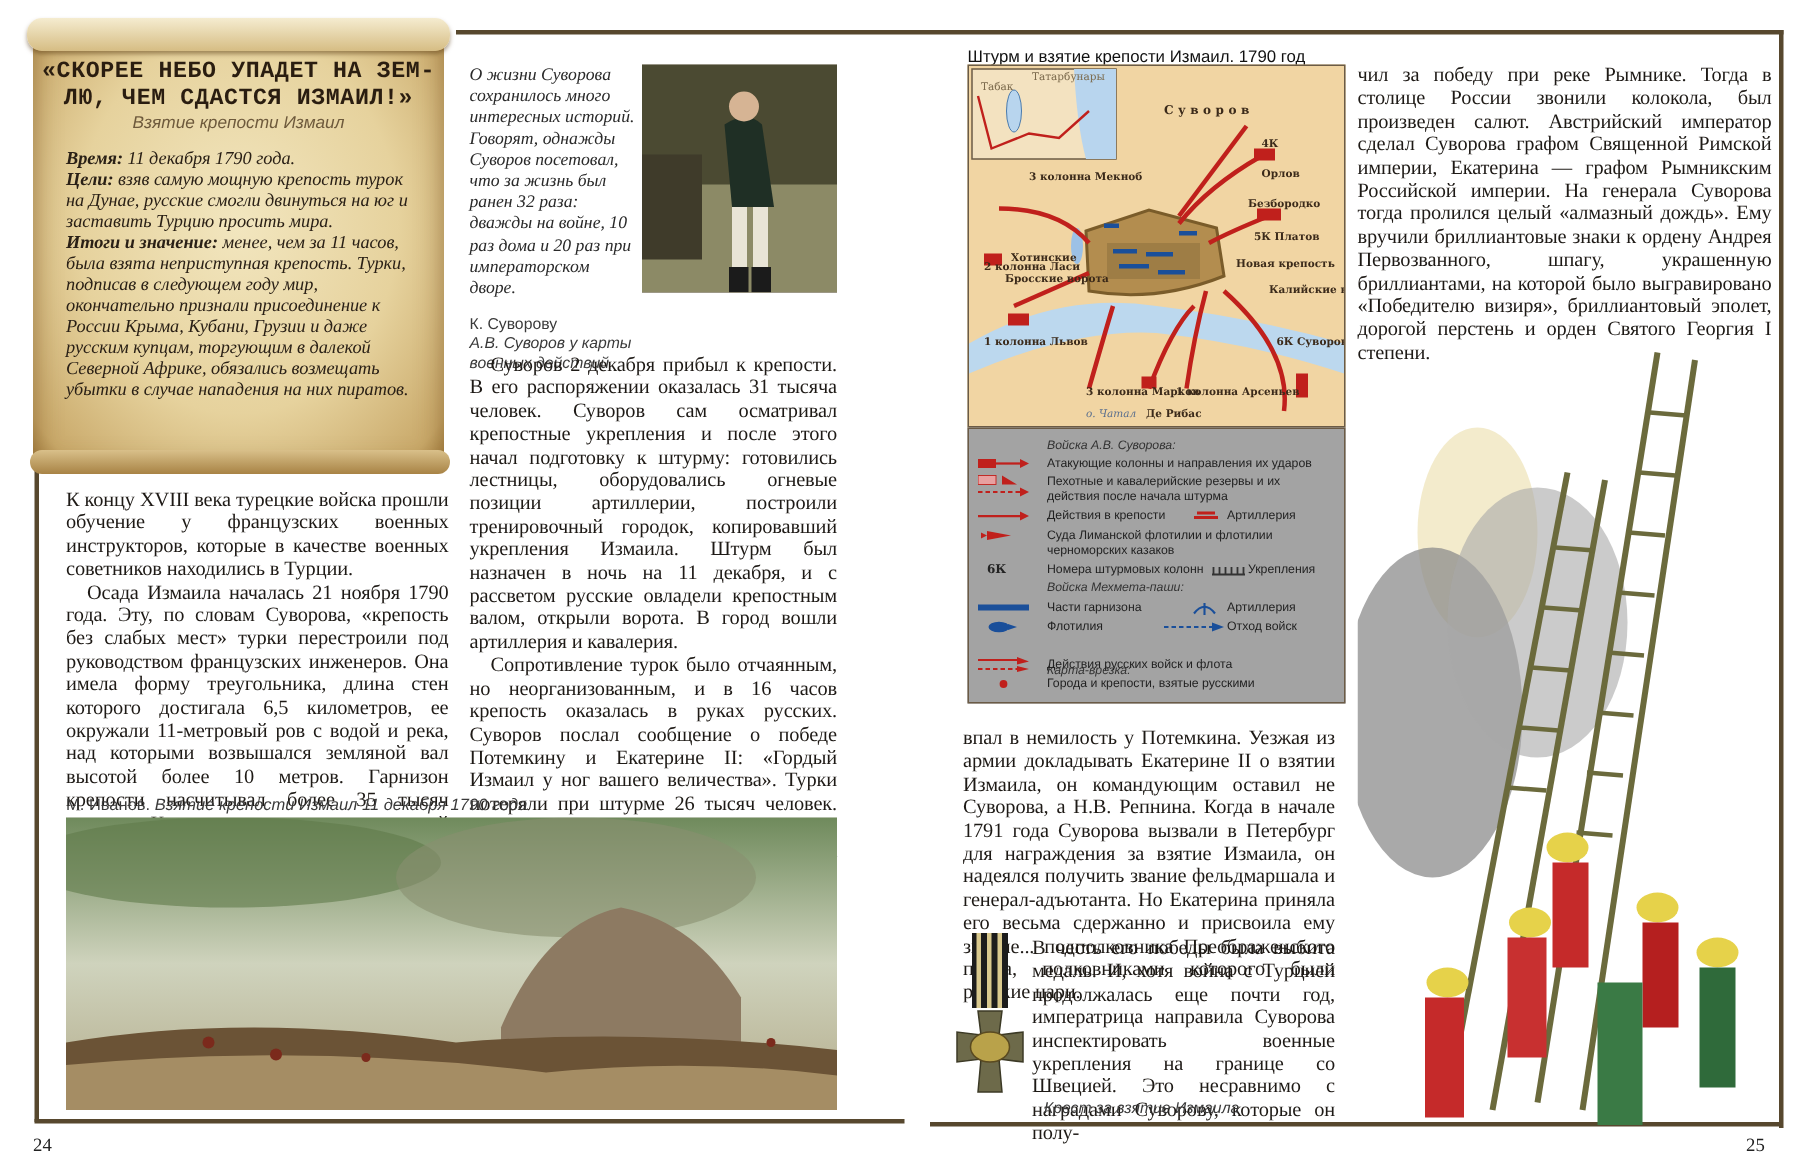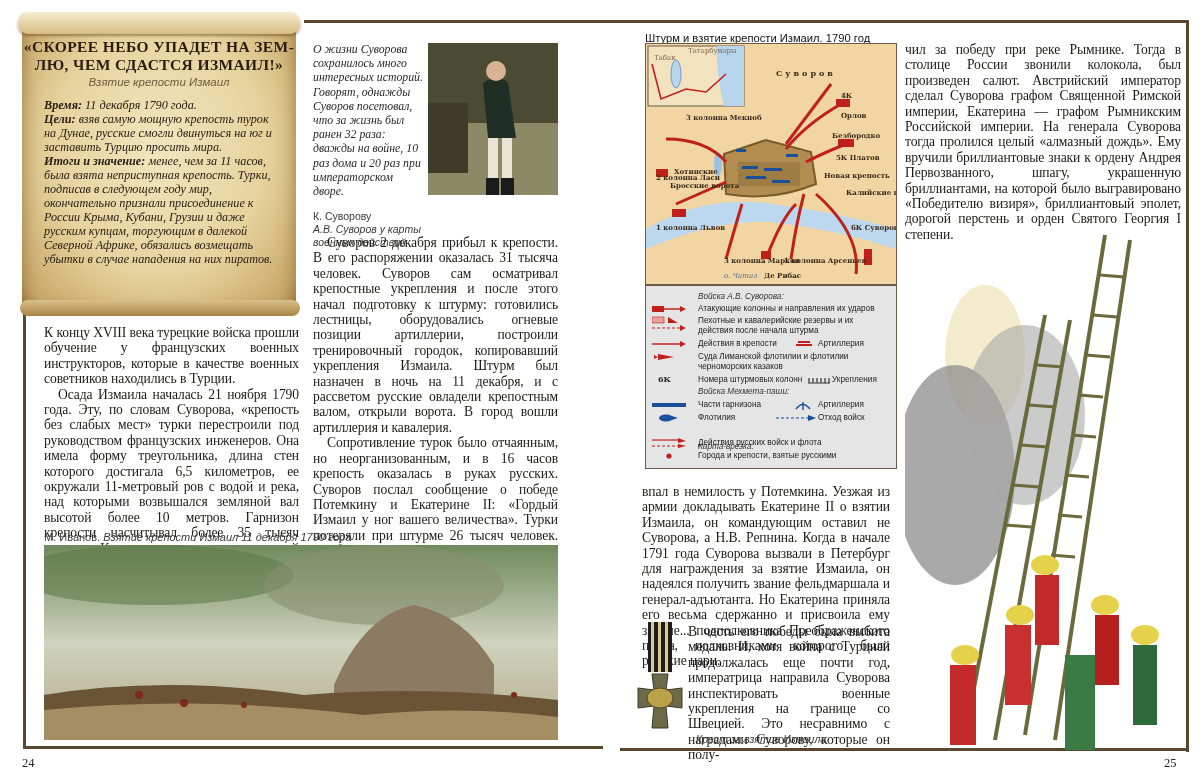--- a/index.html
+++ b/index.html
@@ -10,34 +10,34 @@
   .body-text p{margin:0;text-indent:14px;}
   .body-text p.noindent{text-indent:0;}
   
   .scroll{position:absolute;left:22px;top:16px;width:274px;height:296px;
     background:radial-gradient(ellipse at 50% 45%,#f2e6bf 0%,#e6d29d 55%,#c9a96a 90%,#a98443 100%);
     border-radius:6px;box-shadow:inset 0 0 18px rgba(110,70,20,.55);}
   .scroll:before{content:"";position:absolute;left:-4px;right:-4px;top:-4px;height:22px;border-radius:10px;
     background:linear-gradient(#f5ecd0,#d6bd84);box-shadow:0 2px 3px rgba(90,60,20,.5);}
   .scroll:after{content:"";position:absolute;left:-2px;right:-4px;bottom:-4px;height:16px;border-radius:8px;
     background:linear-gradient(#d9c08a,#a88345);}
-  .scroll-title{position:absolute;left:0;right:0;top:22px;text-align:center;font-family:Liberation Serif, serif;font-weight:bold;
+  .scroll-title{position:absolute;left:0;right:0;top:22px;text-align:center;font-family:Liberation Mono, monospace;font-weight:bold;
     font-size:15.5px;line-height:18px;letter-spacing:0.4px;color:#2a1d10;}
   .scroll-sub{position:absolute;left:0;right:0;top:60px;text-align:center;font-style:italic;font-size:11.5px;color:#6e5a3c;font-family:"Liberation Sans",sans-serif;}
   .scroll-body{position:absolute;left:22px;right:14px;top:82px;font-style:italic;font-size:12.2px;line-height:14px;color:#2a2016;}
   .scroll-body b{font-style:italic;}
   .scroll-body div{margin:0;}
   
   .photo{position:absolute;overflow:hidden;}
   .portrait{left:428px;top:43px;width:130px;height:152px;
     background:linear-gradient(180deg,#4a4328 0%,#6d6a4c 30%,#a59a72 60%,#5a5032 100%);}
   .painting{left:44px;top:545px;width:514px;height:195px;
     background:linear-gradient(180deg,#7e8f6a 0%,#b9c1a3 25%,#d9dcc8 48%,#a89a76 62%,#5d4a32 80%,#8b6d4a 100%);}
   .map{left:645px;top:43px;width:250px;height:240px;background:#f0d6a0;border:1px solid #6b5b46;}
-  .legend{left:645px;top:285px;width:250px;height:182px;background:#e5e5e5;border:1px solid #6b5b46;}
+  .legend{left:645px;top:285px;width:250px;height:182px;background:#a3a3a3;border:1px solid #6b5b46;}
   .medal{left:632px;top:622px;width:56px;height:110px;}
   .soldiers{left:905px;top:215px;width:280px;height:535px;}
   .caption{font-family:"Liberation Sans",sans-serif;font-size:10.5px;color:#3a3a3a;}
   .caption i{font-style:italic;}
   .map-title{position:absolute;left:645px;top:32px;font-family:"Liberation Sans",sans-serif;font-weight:normal;font-size:11.2px;color:#111;}
   .leg-row{position:absolute;left:0;font-family:"Liberation Sans",sans-serif;font-size:8.2px;line-height:9.6px;color:#222;}
   .leg-sym{position:absolute;left:6px;width:34px;height:10px;}
   .leg-txt{position:absolute;left:52px;white-space:nowrap;}
   .leg-head{position:absolute;left:52px;font-style:italic;font-family:"Liberation Sans",sans-serif;font-size:8.2px;color:#333;}
   .map-label{position:absolute;font-family:"DejaVu Serif",serif;font-size:7px;font-weight:bold;color:#3b2a1a;white-space:nowrap;line-height:8px;}

